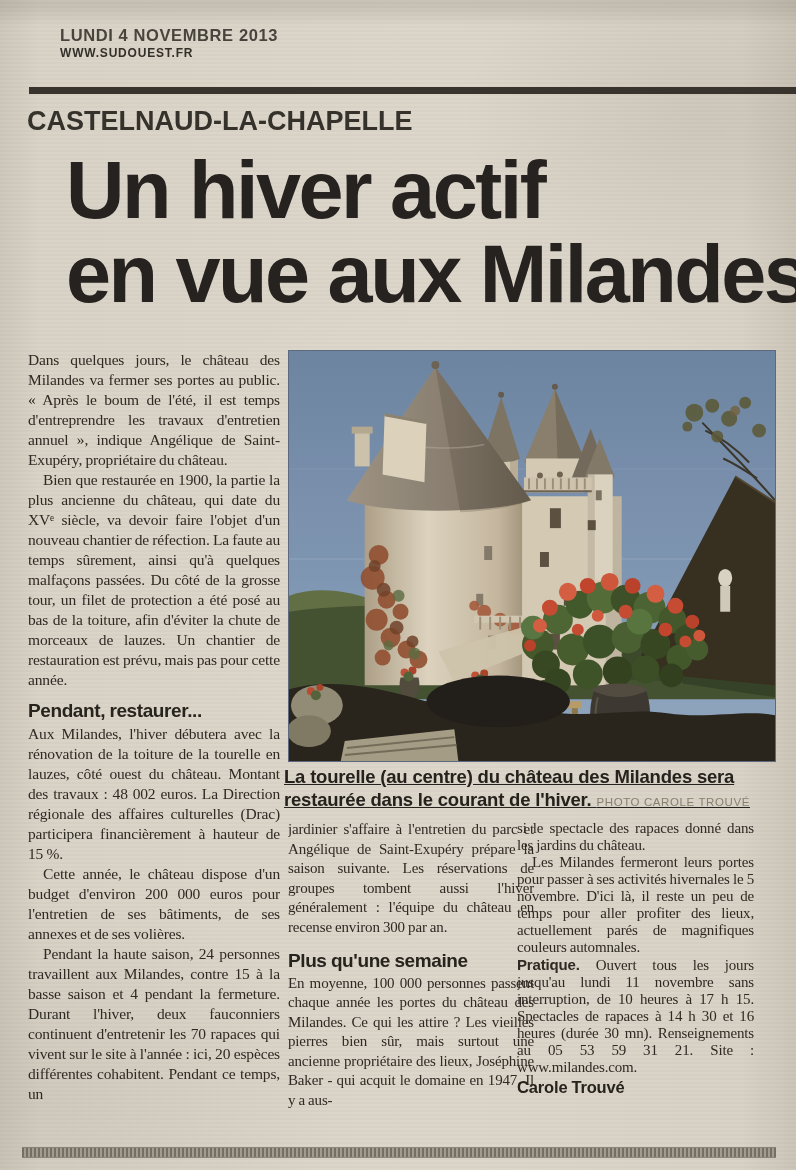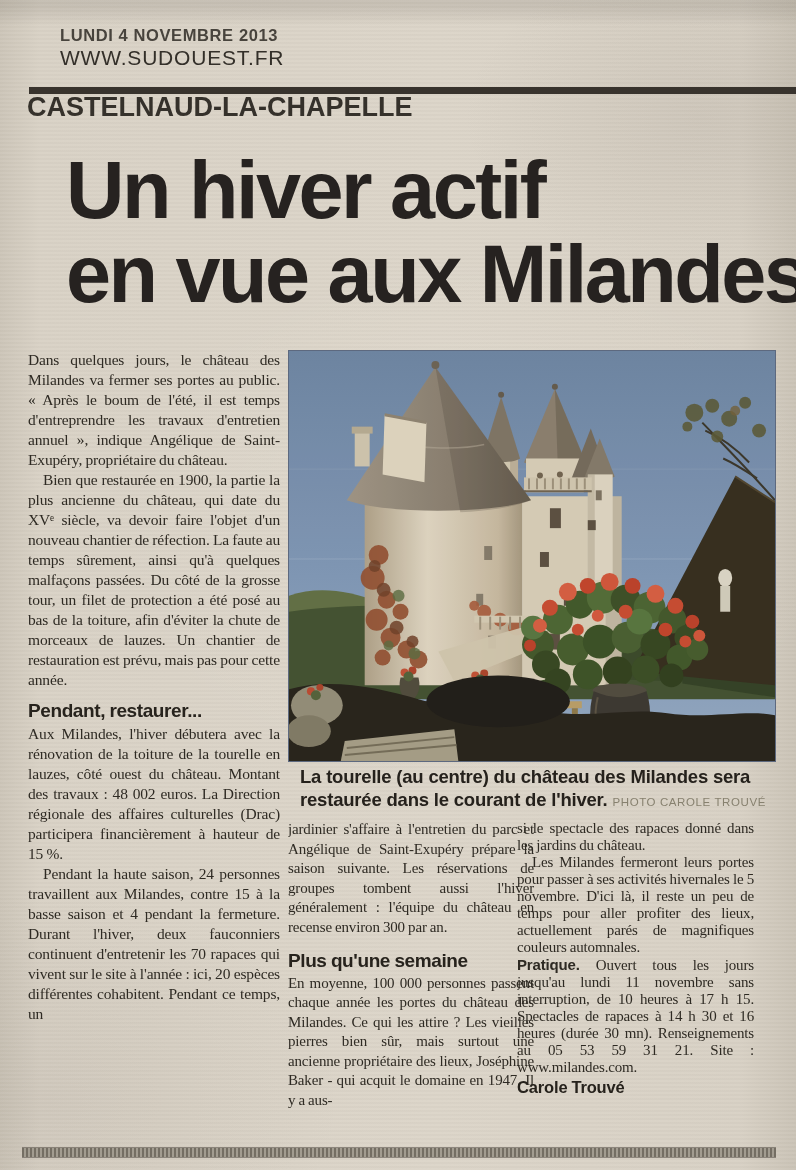--- a/index.html
+++ b/index.html
@@ -11,24 +11,24 @@
       radial-gradient(ellipse 340px 220px at 88% 10%, rgba(110,100,88,.10), transparent 70%),
       radial-gradient(ellipse 420px 300px at 6% 94%, rgba(110,100,88,.09), transparent 70%),
       radial-gradient(ellipse 500px 380px at 60% 45%, rgba(255,252,244,.10), transparent 75%),
       linear-gradient(90deg,#cdc6b9 0%,#d9d2c6 5%,#dcd5c9 55%,#d8d1c5 93%,#cbc4b7 100%);
   }
   .scan-texture{position:absolute;inset:0;pointer-events:none;
     background:repeating-linear-gradient(0deg, rgba(255,255,255,.025) 0 2px, rgba(40,36,30,.02) 2px 4px);}
   
   .hdr{position:absolute;left:30px;top:26px;font-family:"Liberation Sans","DejaVu Sans",sans-serif;color:#3c3832;margin-left:30px;}
   .hdr .date{font-size:16.5px;font-weight:700;letter-spacing:.6px;opacity:.92;}
-  .hdr .site{font-size:21px;font-weight:400;letter-spacing:.8px;margin-top:1px;color:#332f29;}
+  .hdr .site{font-size:12px;font-weight:700;letter-spacing:.8px;margin-top:1px;color:#332f29;}
   .hrule{position:absolute;left:29px;right:0;top:87px;height:7px;background:#38332d;}
   
-  .kicker{position:absolute;left:27px;top:92px;font-family:"Liberation Sans","DejaVu Sans",sans-serif;
+  .kicker{position:absolute;left:27px;top:106px;font-family:"Liberation Sans","DejaVu Sans",sans-serif;
     font-size:27px;font-weight:700;letter-spacing:0;color:#35312b;}
   .headline{position:absolute;left:22px;top:148px;width:760px;
     font-family:"Liberation Sans","DejaVu Sans",sans-serif;font-weight:700;
     font-size:81px;line-height:84px;letter-spacing:-2.5px;color:#262220;margin-left:44px;}
   
   .col{position:absolute;font-size:15.5px;line-height:20px;color:#2e2a23;
     text-align:justify;letter-spacing:-.15px;word-spacing:-.5px;overflow:hidden;}
   .col p{margin:0;hyphens:auto;}
   .col p.indent{text-indent:15px;}
   .col-left{left:28px;top:350px;width:252px;height:794px;}
@@ -37,23 +37,23 @@
   .subhead{font-family:"Liberation Sans","DejaVu Sans",sans-serif;font-weight:700;
     font-size:19px;letter-spacing:-.4px;color:#27231d;margin:11px 0 3px;}
   .col-mid .subhead{margin-top:14px;}
   .lead{font-family:"Liberation Sans","DejaVu Sans",sans-serif;font-weight:700;}
   .byline{font-family:"Liberation Sans","DejaVu Sans",sans-serif;font-weight:700;
     font-size:16.5px;margin-top:3px;color:#26221c;}
   
   .photo{position:absolute;left:288px;top:350px;width:488px;height:412px;
     border:1px solid rgba(55,50,42,.35);box-sizing:border-box;background:#7288ad;}
   .photo svg{display:block;width:100%;height:100%;}
-  .caption{position:absolute;left:300px;top:766px;width:490px;
+  .caption{position:absolute;left:284px;top:766px;width:490px;
     font-family:"Liberation Sans","DejaVu Sans",sans-serif;font-weight:700;
-    font-size:18.5px;line-height:22.5px;letter-spacing:-.2px;color:#25211c;}
+    font-size:18.5px;line-height:22.5px;letter-spacing:-.2px;color:#25211c;text-decoration:underline;}
   .credit{font-size:11.5px;font-weight:400;color:#87816f;letter-spacing:.6px;}
   
   .brule{position:absolute;left:22px;top:1148px;width:754px;height:9px;
     background:repeating-linear-gradient(90deg,#746e63 0 2px,#a29c90 2px 4px);
     box-shadow:0 -1px 0 rgba(50,45,38,.45), 0 1px 0 rgba(50,45,38,.45);}
 </style>
 </head>
 <body>
 
 <div class="page">
@@ -70,20 +70,21 @@
   <div class="headline">
     <div>Un hiver actif</div>
     <div>en vue aux Milandes</div>
   </div>
 
   <div class="col col-left">
     <p>Dans quelques jours, le château des Milandes va fermer ses portes au public. « Après le boum de l'été, il est temps d'entreprendre les travaux d'entretien annuel », indique Angélique de Saint-Exupéry, propriétaire du château.</p>
     <p class="indent">Bien que restaurée en 1900, la partie la plus ancienne du château, qui date du XVᵉ siècle, va devoir faire l'objet d'un nouveau chantier de réfection. La faute au temps sûrement, ainsi qu'à quelques malfaçons passées. Du côté de la grosse tour, un filet de protection a été posé au bas de la toiture, afin d'éviter la chute de morceaux de lauzes. Un chantier de restauration est prévu, mais pas pour cette année.</p>
     <div class="subhead">Pendant, restaurer...</div>
     <p>Aux Milandes, l'hiver débutera avec la rénovation de la toiture de la tourelle en lauzes, côté ouest du château. Montant des travaux : 48 002 euros. La Direction régionale des affaires culturelles (Drac) participera financièrement à hauteur de 15 %.</p>
+    <p class="indent">Cette année, le château dispose d'un budget d'environ 200 000 euros pour l'entretien de ses bâtiments, de ses annexes et de ses volières.</p>
     <p class="indent">Pendant la haute saison, 24 personnes travaillent aux Milandes, contre 15 à la basse saison et 4 pendant la fermeture. Durant l'hiver, deux fauconniers continuent d'entretenir les 70 rapaces qui vivent sur le site à l'année : ici, 20 espèces différentes cohabitent. Pendant ce temps, un</p>
   </div>
 
   <div class="photo">
 
     <svg viewBox="0 0 488 412" preserveAspectRatio="none">
       <defs>
         <linearGradient id="sky" x1="0" y1="0" x2="0" y2="1">
           <stop offset="0" stop-color="#68809f"></stop>
             <stop offset=".55" stop-color="#7b93b3"></stop>

